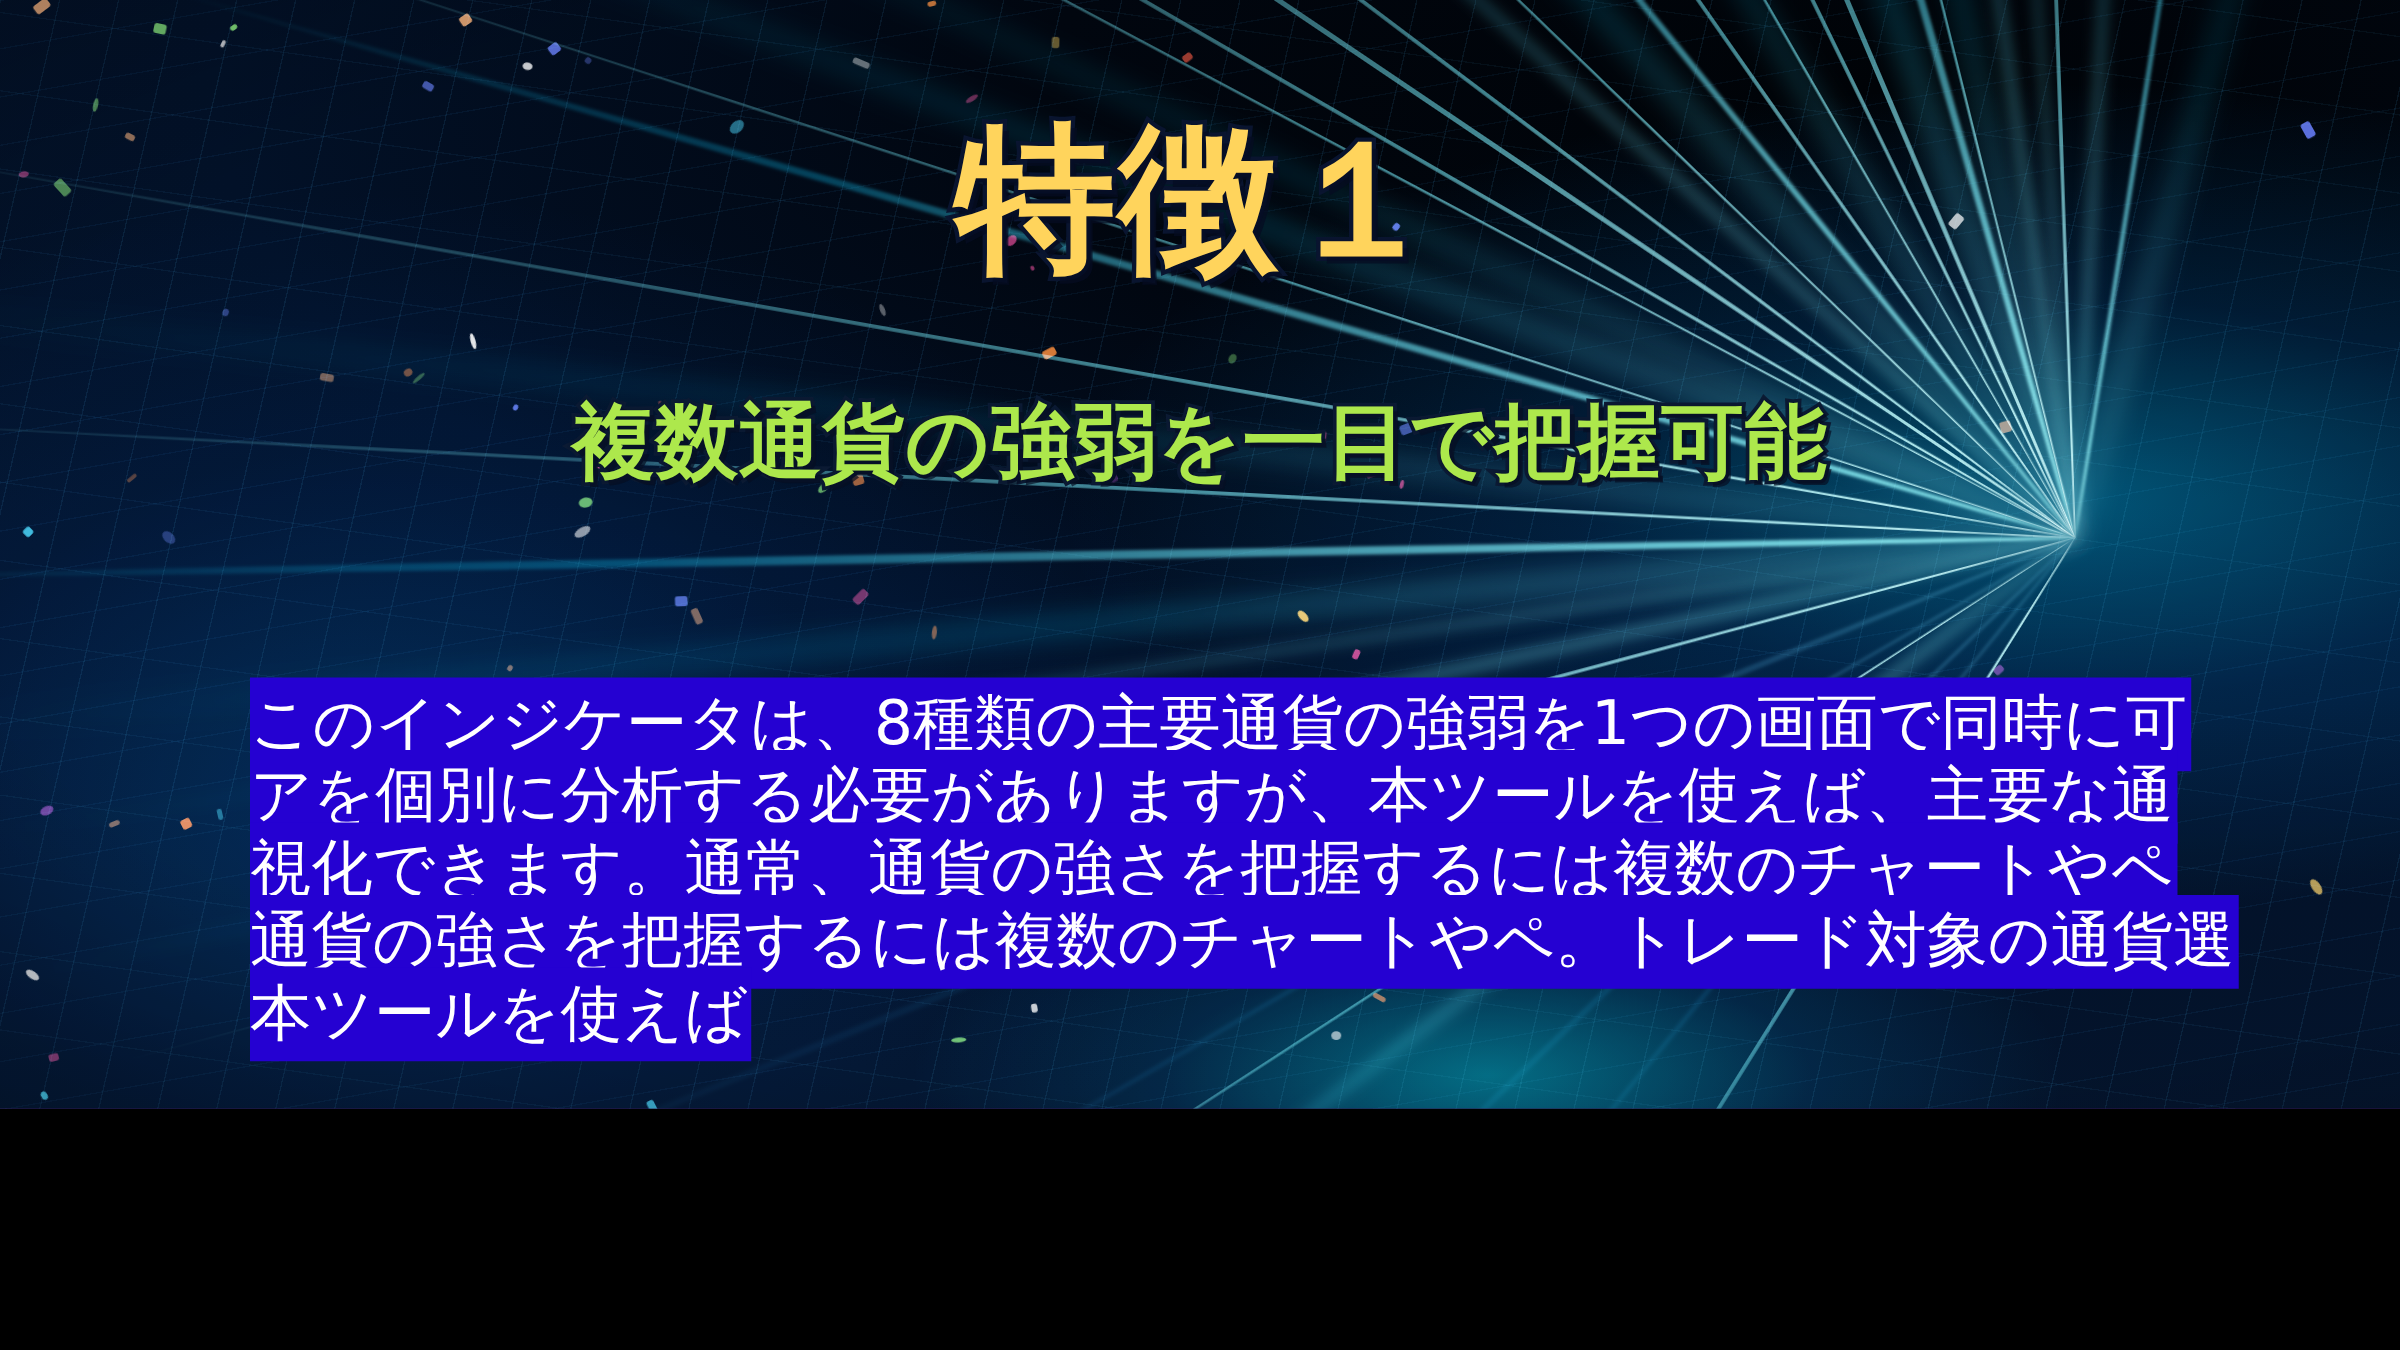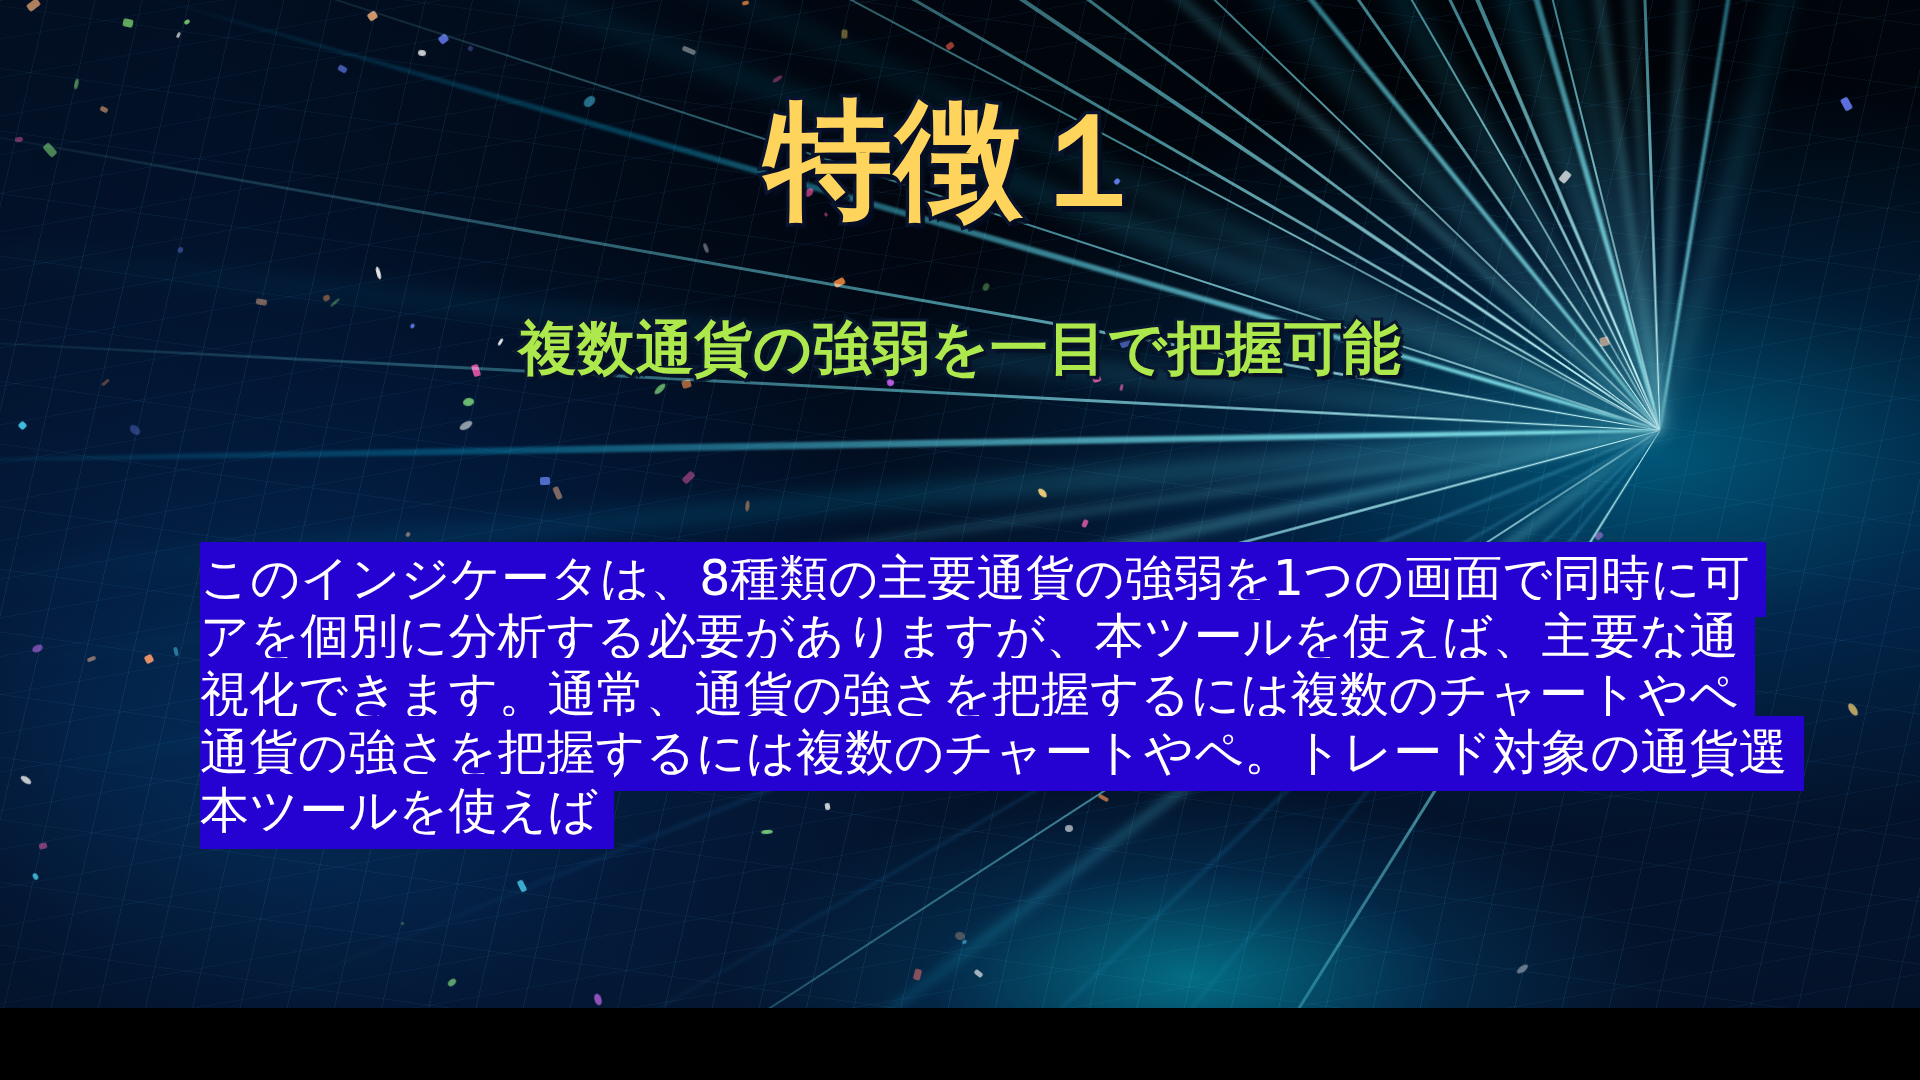--- a/index.html
+++ b/index.html
@@ -2,21 +2,21 @@
 <html lang="ja"><head>
 <meta charset="utf-8">
 <title>特徴1</title>
 <style>
   html,body{margin:0;padding:0;background:#000;}
   body{
     width:1920px;height:1080px;overflow:hidden;
     font-family:"Liberation Sans","DejaVu Sans",sans-serif;
   }
   #slide{
-    position:relative;width:1920px;height:1008px;overflow:hidden;
+    position:relative;width:1920px;height:887px;overflow:hidden;
     background:#a21caf;
   }
 
   
   .bg-layer{position:absolute;inset:0;overflow:hidden;}
 
   
   .bg-base{
     background:
       radial-gradient(115% 95% at 78% 8%,   #000307 0%, #01060f 30%, #021128 60%, #04142c 100%),
@@ -77,44 +77,44 @@
     font-size:128px;font-weight:700;line-height:1;letter-spacing:.02em;
     color:#FFD45C;
     font-family:"DejaVu Sans","Liberation Sans",sans-serif;
     -webkit-text-stroke:7px #0a1530;
     paint-order:stroke fill;
     text-shadow:0 0 3px rgba(10,18,44,.9), 5px 6px 0 rgba(6,12,34,.75);
     white-space:nowrap;
   }
   .subtitle{
     position:absolute;left:0;right:0;top:318px;text-align:center;
-    font-size:58px;font-weight:700;line-height:1.08;letter-spacing:.01em;
+    font-size:66px;font-weight:700;line-height:1.08;letter-spacing:.01em;
     color:#ADE84C;
-    font-family:Liberation Serif, serif;
+    font-family:Liberation Sans, sans-serif;
     -webkit-text-stroke:6px #0b1a33;
     paint-order:stroke fill;
     text-shadow:0 0 2px rgba(8,20,40,.9), 4px 4px 0 rgba(6,14,34,.7);
     white-space:nowrap;
   }
 
   
   .body-wrap{
     position:absolute;left:200px;top:550px;width:1610px;
   }
   .body-line{
     display:block;
     font-size:49px;line-height:1.185;
     font-weight:400;color:#ffffff;
     font-family:"DejaVu Sans","Liberation Sans",sans-serif;
     white-space:pre;
   }
   .body-line > span{
     background:#2501D2;
     box-shadow:0 0 0 0 #2501D2;
-    padding:8px 16px 10px 0;
+    padding:8px 3px 10px 0;
     -webkit-box-decoration-break:clone;
     box-decoration-break:clone;
   }
 </style>
 </head>
 <body>
 
 <div id="slide">
 
   <div class="bg-layer bg-base"></div>

